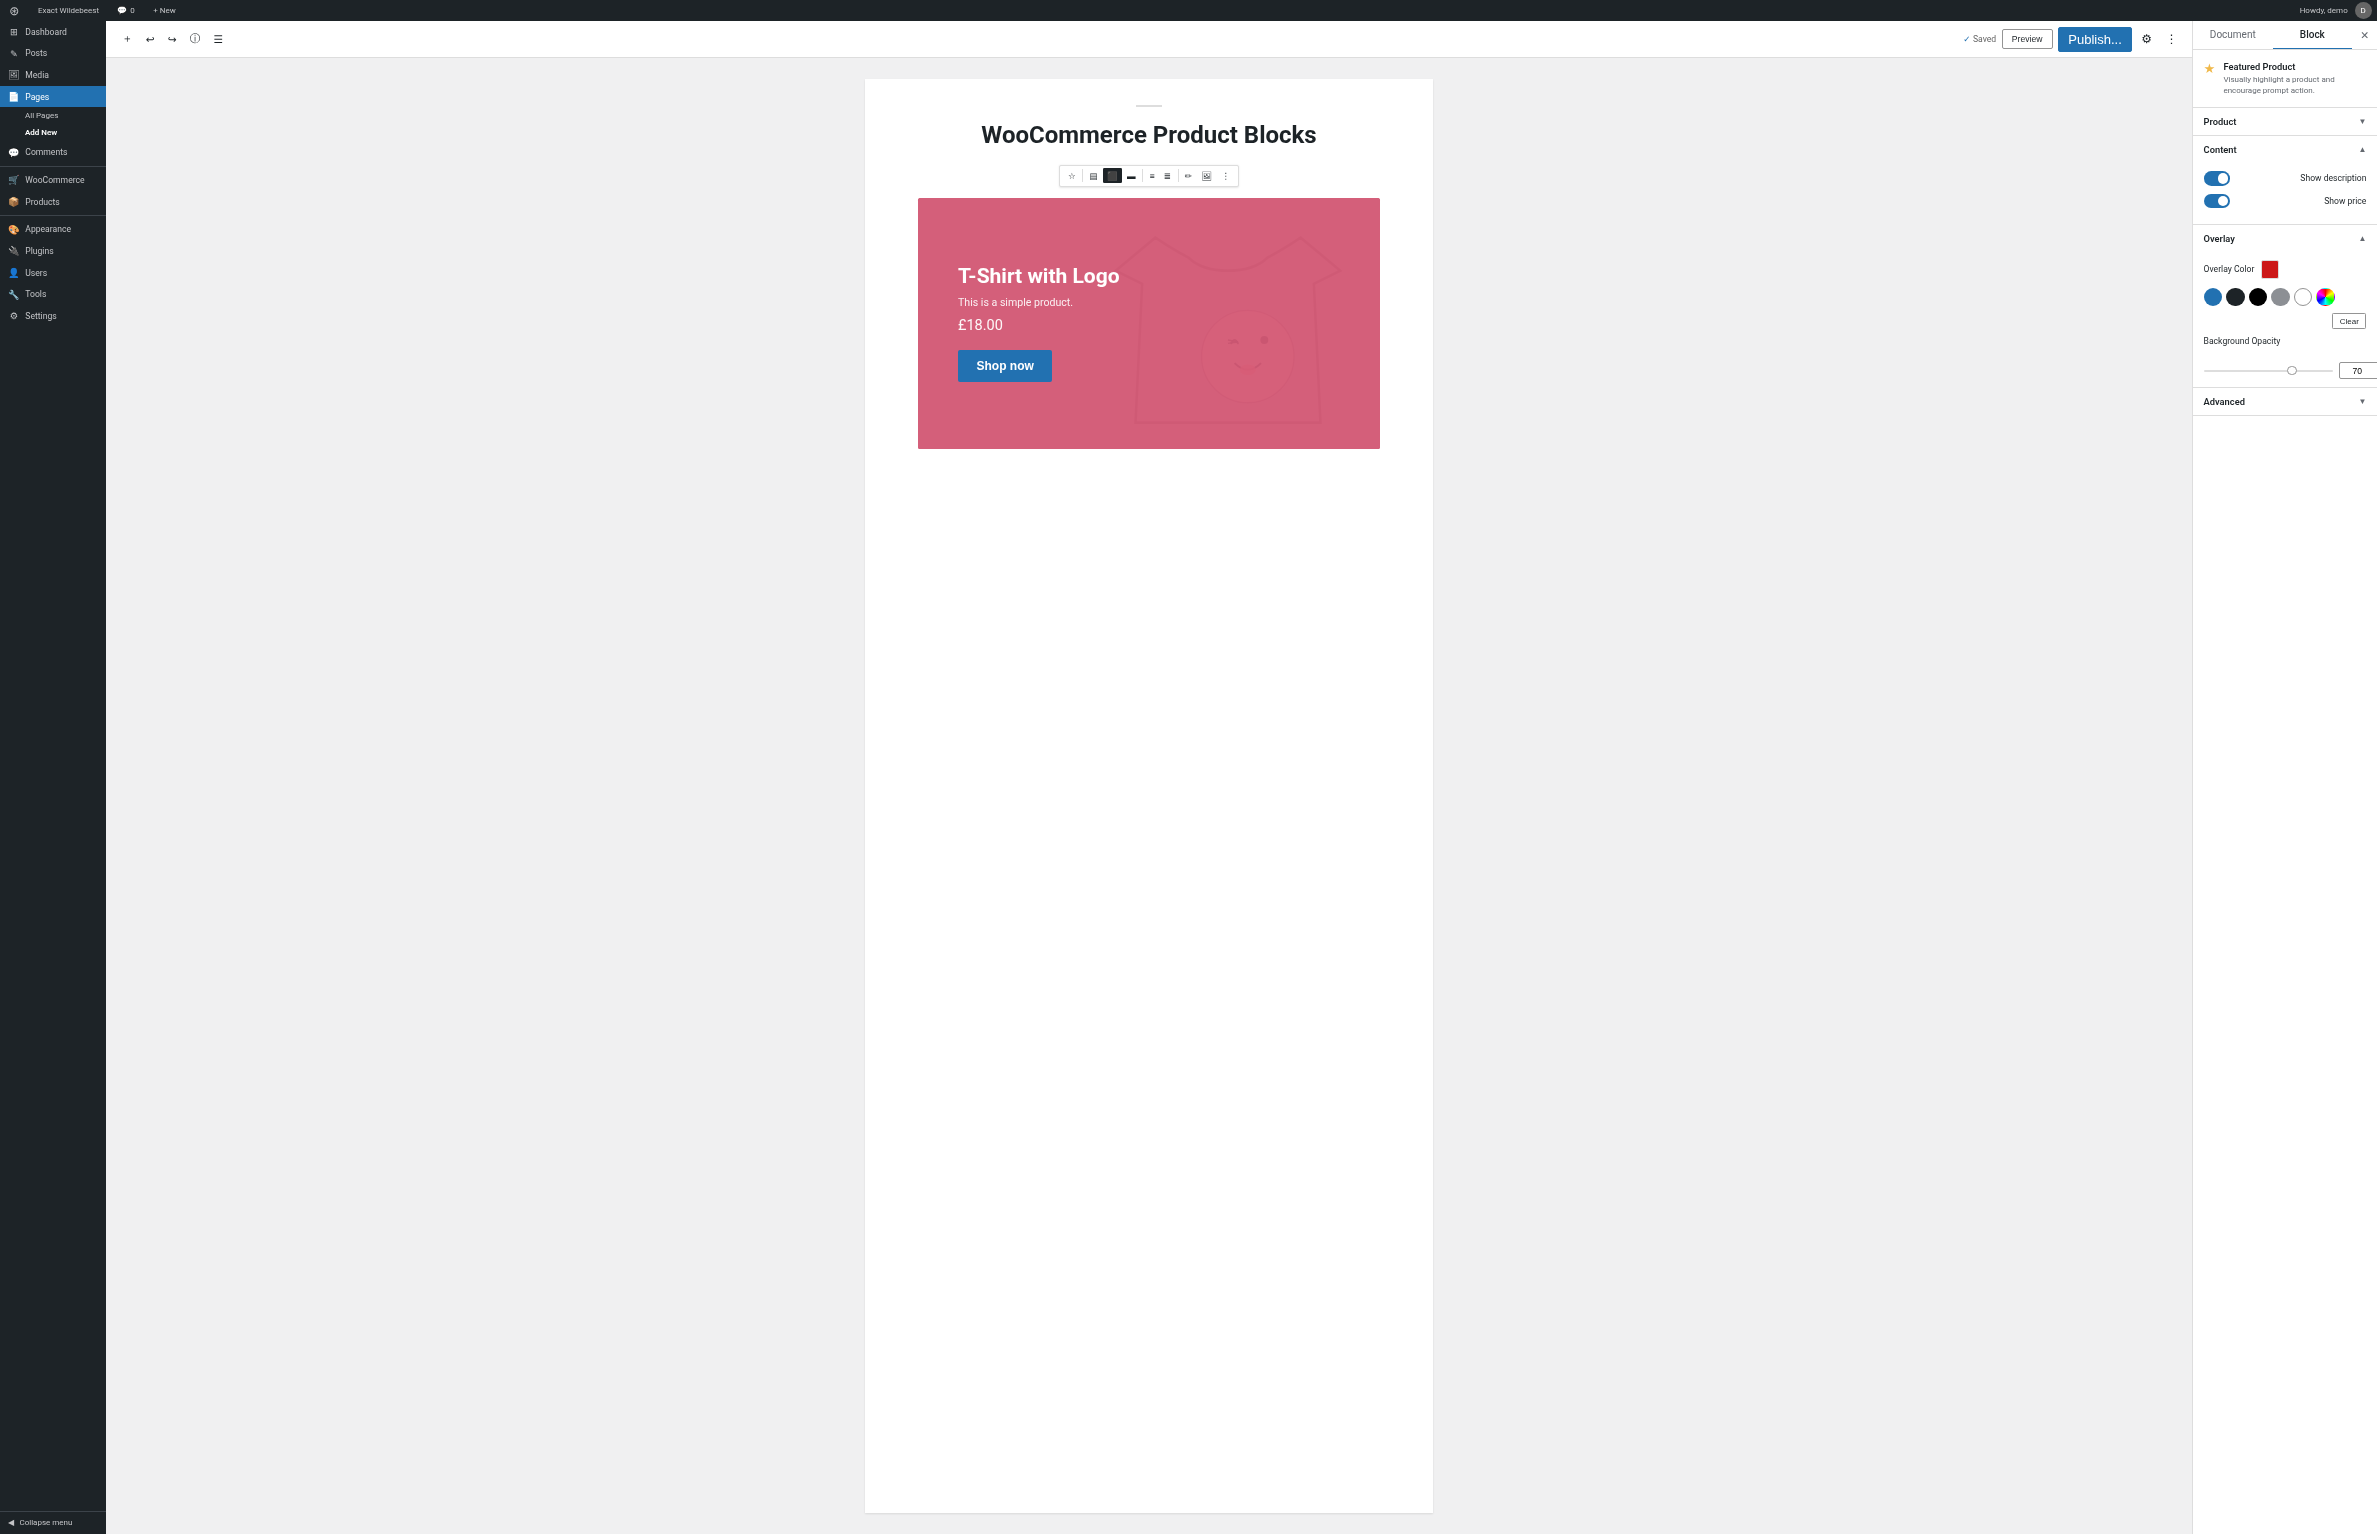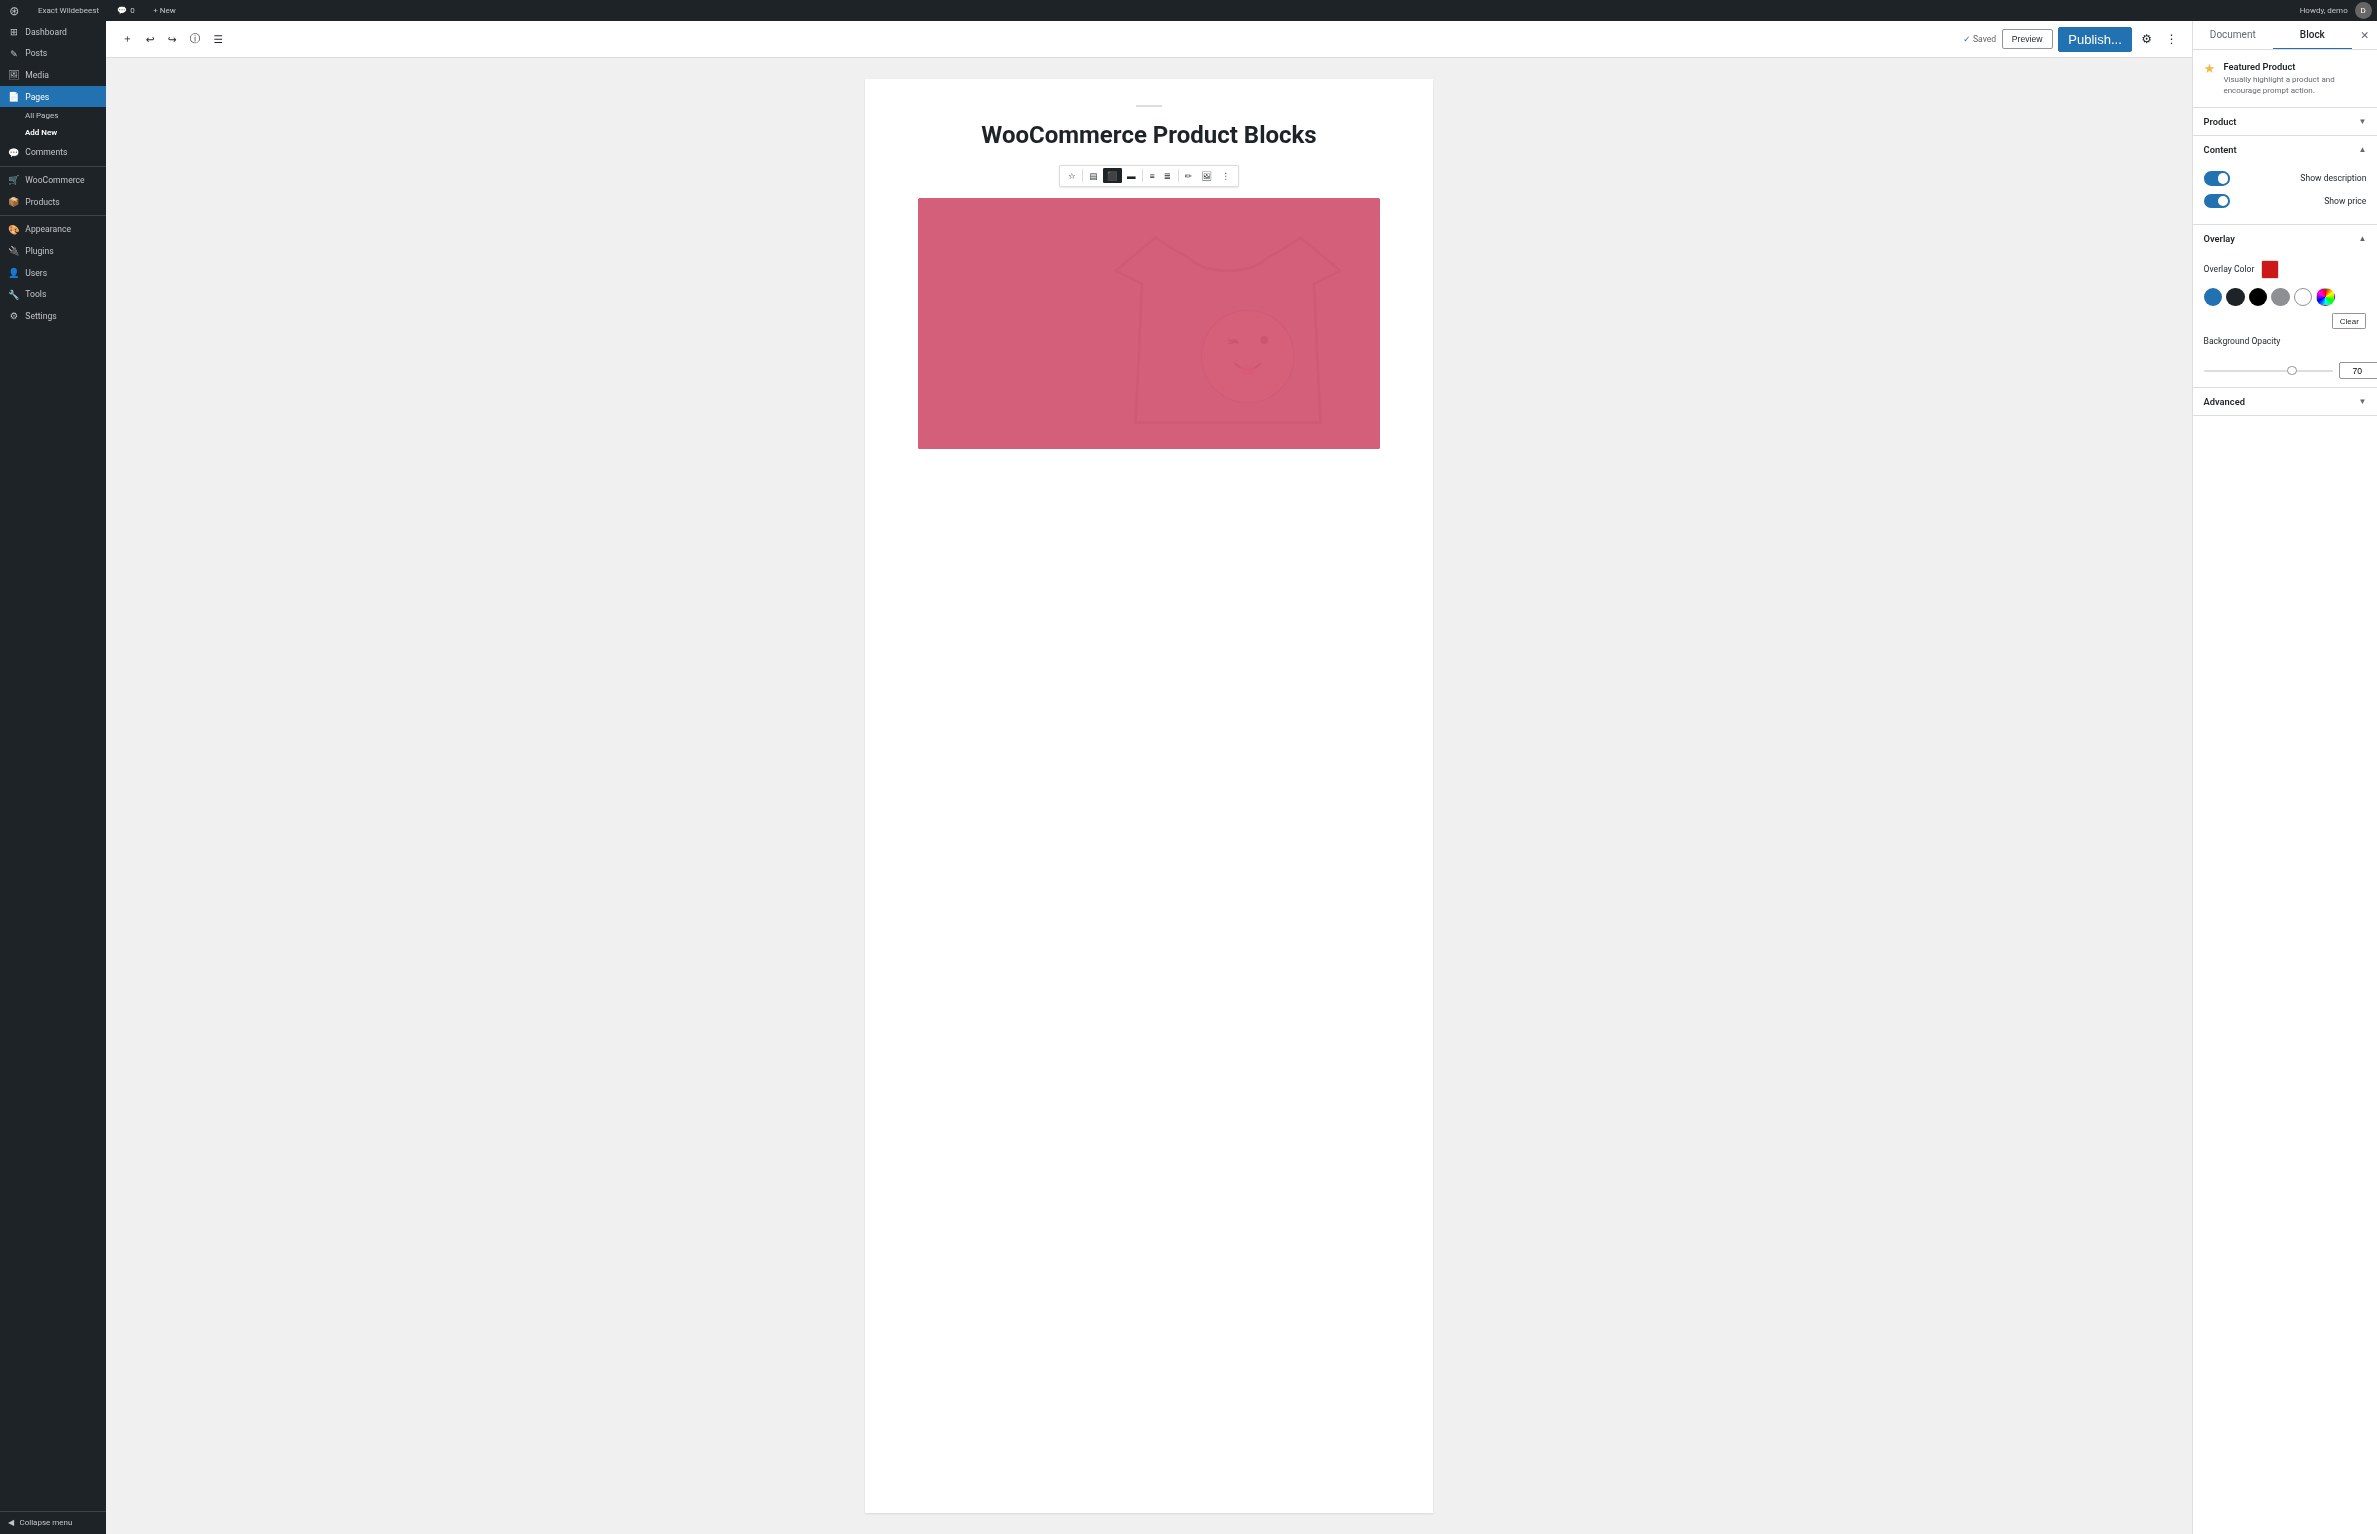--- a/index.html
+++ b/index.html
@@ -320,20 +320,26 @@
 
               <path d="M210 215 L225 218 L210 220" fill="none" stroke="rgba(150,40,70,0.9)" stroke-width="2"></path>
 
               <path d="M220 250 Q240 270 260 250" fill="none" stroke="rgba(150,40,70,0.9)" stroke-width="3"></path>
               <ellipse cx="240" cy="260" rx="12" ry="8" fill="rgba(230,80,100,0.8)"></ellipse>
             </svg>
           </div>
 
           <div class="featured-product-overlay"></div>
 
+          <div class="featured-product-content">
+            <h2 class="product-title">T-Shirt with Logo</h2>
+            <p class="product-description">This is a simple product.</p>
+            <p class="product-price">£18.00</p>
+            <button class="shop-now-btn">Shop now</button>
+          </div>
         </div>
 
       </div>
     </div>
   </div>
 
   <div class="right-panel">
     <div class="panel-tabs-row">
       <div class="panel-tab">Document</div>
       <div class="panel-tab active">Block</div>

